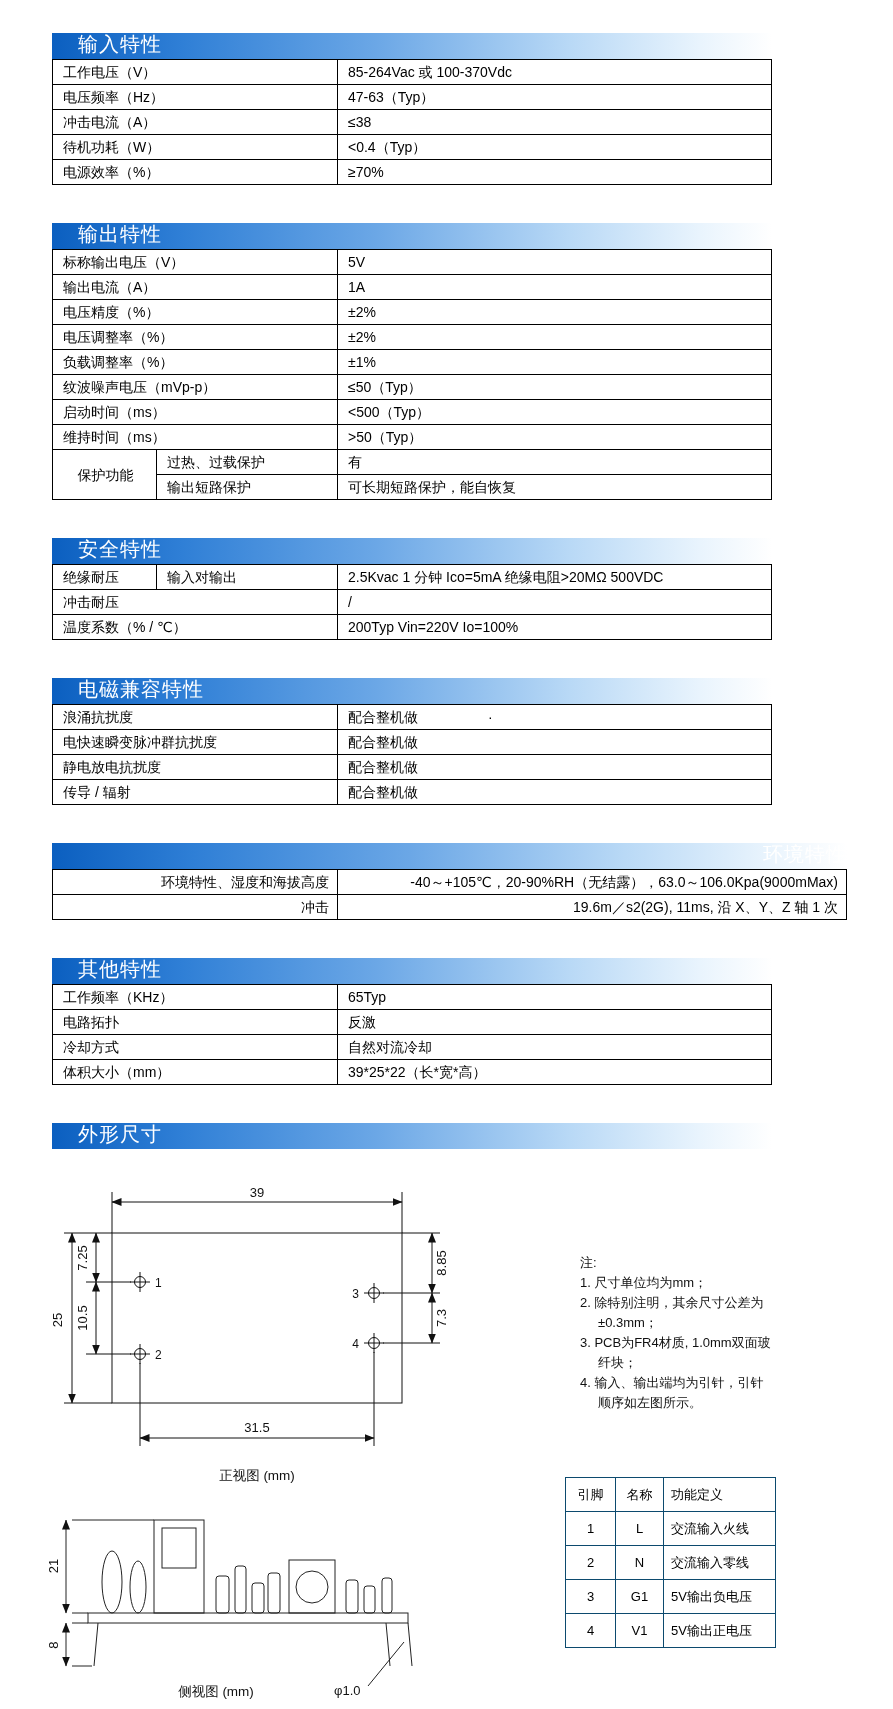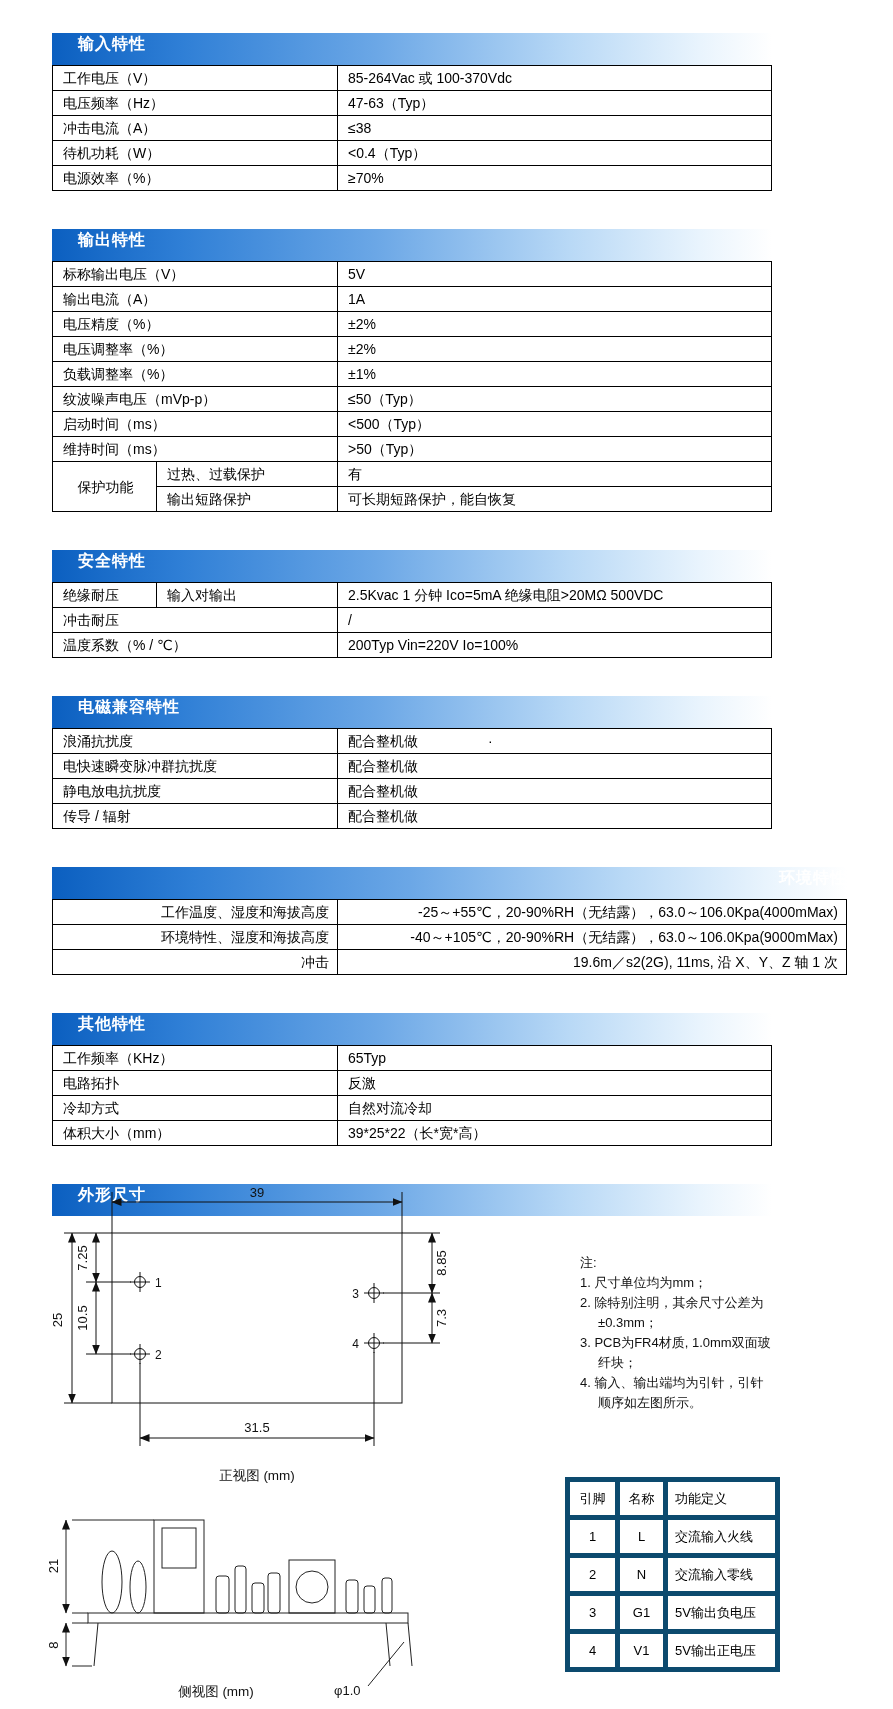--- a/index.html
+++ b/index.html
@@ -1,38 +1,38 @@
 <!DOCTYPE html>
 <html><head>
 <meta charset="utf-8">
 <style>
   html,body{margin:0;padding:0;background:#fff;}
   body{font-family:"Liberation Sans","DejaVu Sans",sans-serif;color:#000;}
   .page{position:relative;width:893px;height:1709px;background:#fff;overflow:hidden;}
   .tables{padding-top:33px;padding-left:52px;}
   .sec{margin:0 0 38px 0;}
-  .sec-header{height:32px;line-height:22px;color:#fff;font-size:16px;font-weight:bold;
+  .sec-header{height:26px;line-height:22px;color:#fff;font-size:20px;font-weight:normal;
     padding-left:26px;box-sizing:border-box;letter-spacing:1px;
     background:linear-gradient(90deg,#0b5fc0 0%,#2f7fd6 18%,#6ba7e6 45%,#b9d9f6 72%,#e9f4fd 90%,#ffffff 100%);}
   .w-std{width:720px;}
   .w-env{width:795px;text-align:right;}
   table.spec{border-collapse:collapse;table-layout:fixed;}
   table.spec td{border:1px solid #000;font-size:14px;height:24px;line-height:24px;
     padding:0 8px 0 10px;box-sizing:content-box;white-space:nowrap;overflow:hidden;}
   td.lbl{padding-left:10px;}
   td.val{padding-left:12px;}
   .col-label{width:285px;}
   .col-m1{width:104px;}
   .col-m2{width:181px;}
   .stray-dot{display:inline-block;margin-left:70px;font-size:14px;}
   .notes{position:absolute;left:580px;top:1253px;width:195px;font-size:13px;line-height:20px;color:#111;}
   .notes .nh{margin:0 0 0 0;}
   .notes .ni{padding-left:18px;text-indent:-18px;}
   table.pin-table{position:absolute;left:565px;top:1477px;border-collapse:collapse;table-layout:fixed;}
-  table.pin-table td{border:5px solid #0c4a6e;font-size:13px;height:31px;line-height:16px;box-sizing:content-box;}
+  table.pin-table td{border:1px solid #0c4a6e;font-size:13px;height:31px;line-height:16px;box-sizing:content-box;}
   td.pc{text-align:center;}
   td.pf{padding-left:7px;}
   .front-view{position:absolute;left:40px;top:1178px;}
   .side-view{position:absolute;left:46px;top:1498px;}
   svg text{font-family:"Liberation Sans","DejaVu Sans",sans-serif;fill:#111;}
 </style>
 </head>
 <body>
 
 <div class="page">
@@ -179,24 +179,20 @@
     </div>
 
     <div class="sec">
       <div class="sec-header w-env"><span>环境特性</span></div>
       <table class="spec w-env">
         <colgroup>
             <col class="col-label">
             <col>
           </colgroup>
         <tbody>
-            <tr>
-              <td class="lbl">工作温度、湿度和海拔高度</td>
-              <td class="val">-25～+55℃，20-90%RH（无结露），63.0～106.0Kpa(4000mMax)</td>
-            </tr>
         <tr>
               <td class="lbl">环境特性、湿度和海拔高度</td>
               <td class="val">-40～+105℃，20-90%RH（无结露），63.0～106.0Kpa(9000mMax)</td>
             </tr>
         <tr>
               <td class="lbl">冲击</td>
               <td class="val">19.6m／s2(2G), 11ms, 沿 X、Y、Z 轴 1 次</td>
             </tr>
       </tbody>
         </table>

